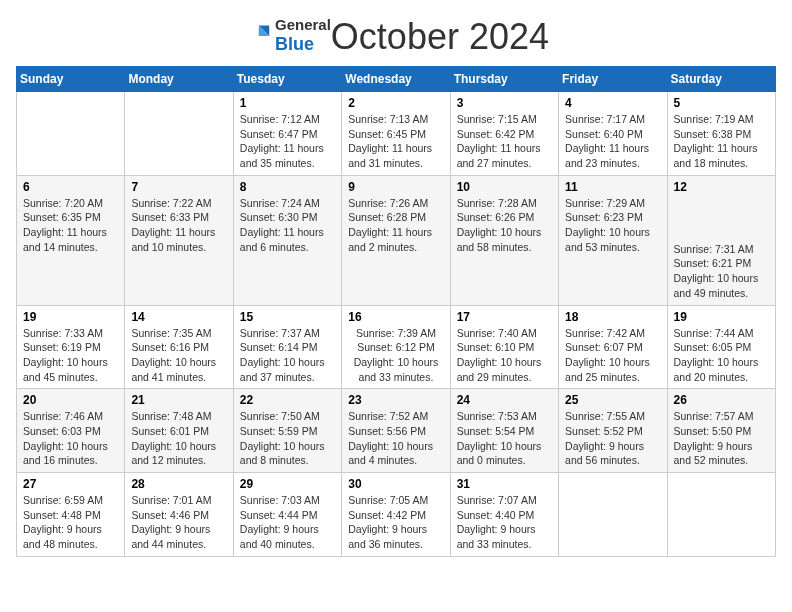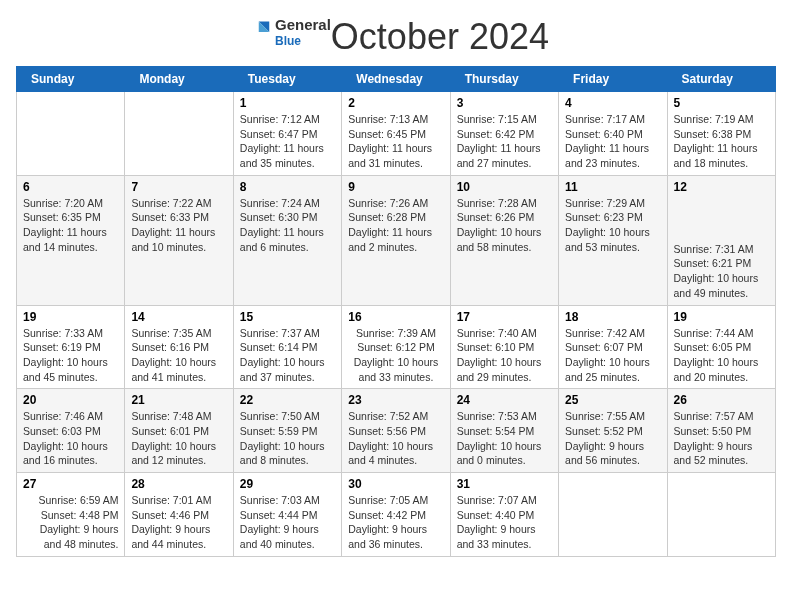--- a/index.html
+++ b/index.html
@@ -25,21 +25,21 @@
       display: flex;
       flex-direction: column;
       line-height: 1.2;
     }
     .logo-general {
       font-size: 15px;
       font-weight: bold;
       color: #333;
     }
     .logo-blue {
-      font-size: 12px;
+      font-size: 18px;
       font-weight: bold;
       color: #1a6bba;
     }
     .logo-icon {
       width: 28px;
       height: 28px;
     }
     .title-section {
       text-align: right;
     }
@@ -53,21 +53,21 @@
       color: #555;
     }
     .calendar-table {
       width: 100%;
       border-collapse: collapse;
       font-size: 11px;
     }
     .calendar-table th {
       background-color: #1a6bba;
       color: #fff;
-      padding: 5px 14px;
+      padding: 5px 3px;
       text-align: left;
       font-size: 12px;
       font-weight: bold;
       border: 1px solid #1a6bba;
     }
     .calendar-table td {
       border: 1px solid #ccc;
       padding: 4px 6px;
       vertical-align: top;
       height: 80px;
@@ -286,21 +286,21 @@
         <td>
           <span class="day-number">26</span>
           <div class="day-info" style="white-space: pre-line;">Sunrise: 7:57 AM
 Sunset: 5:50 PM
 Daylight: 9 hours and 52 minutes.</div>
         </td>
       </tr>
       <tr>
         <td>
           <span class="day-number">27</span>
-          <div class="day-info" style="white-space: pre-line; text-align: right;">Sunrise: 6:59 AM
+          <div class="day-info" style="white-space: pre-line;">Sunrise: 6:59 AM
 Sunset: 4:48 PM
 Daylight: 9 hours and 48 minutes.</div>
         </td>
         <td>
           <span class="day-number">28</span>
           <div class="day-info" style="white-space: pre-line;">Sunrise: 7:01 AM
 Sunset: 4:46 PM
 Daylight: 9 hours and 44 minutes.</div>
         </td>
         <td>

